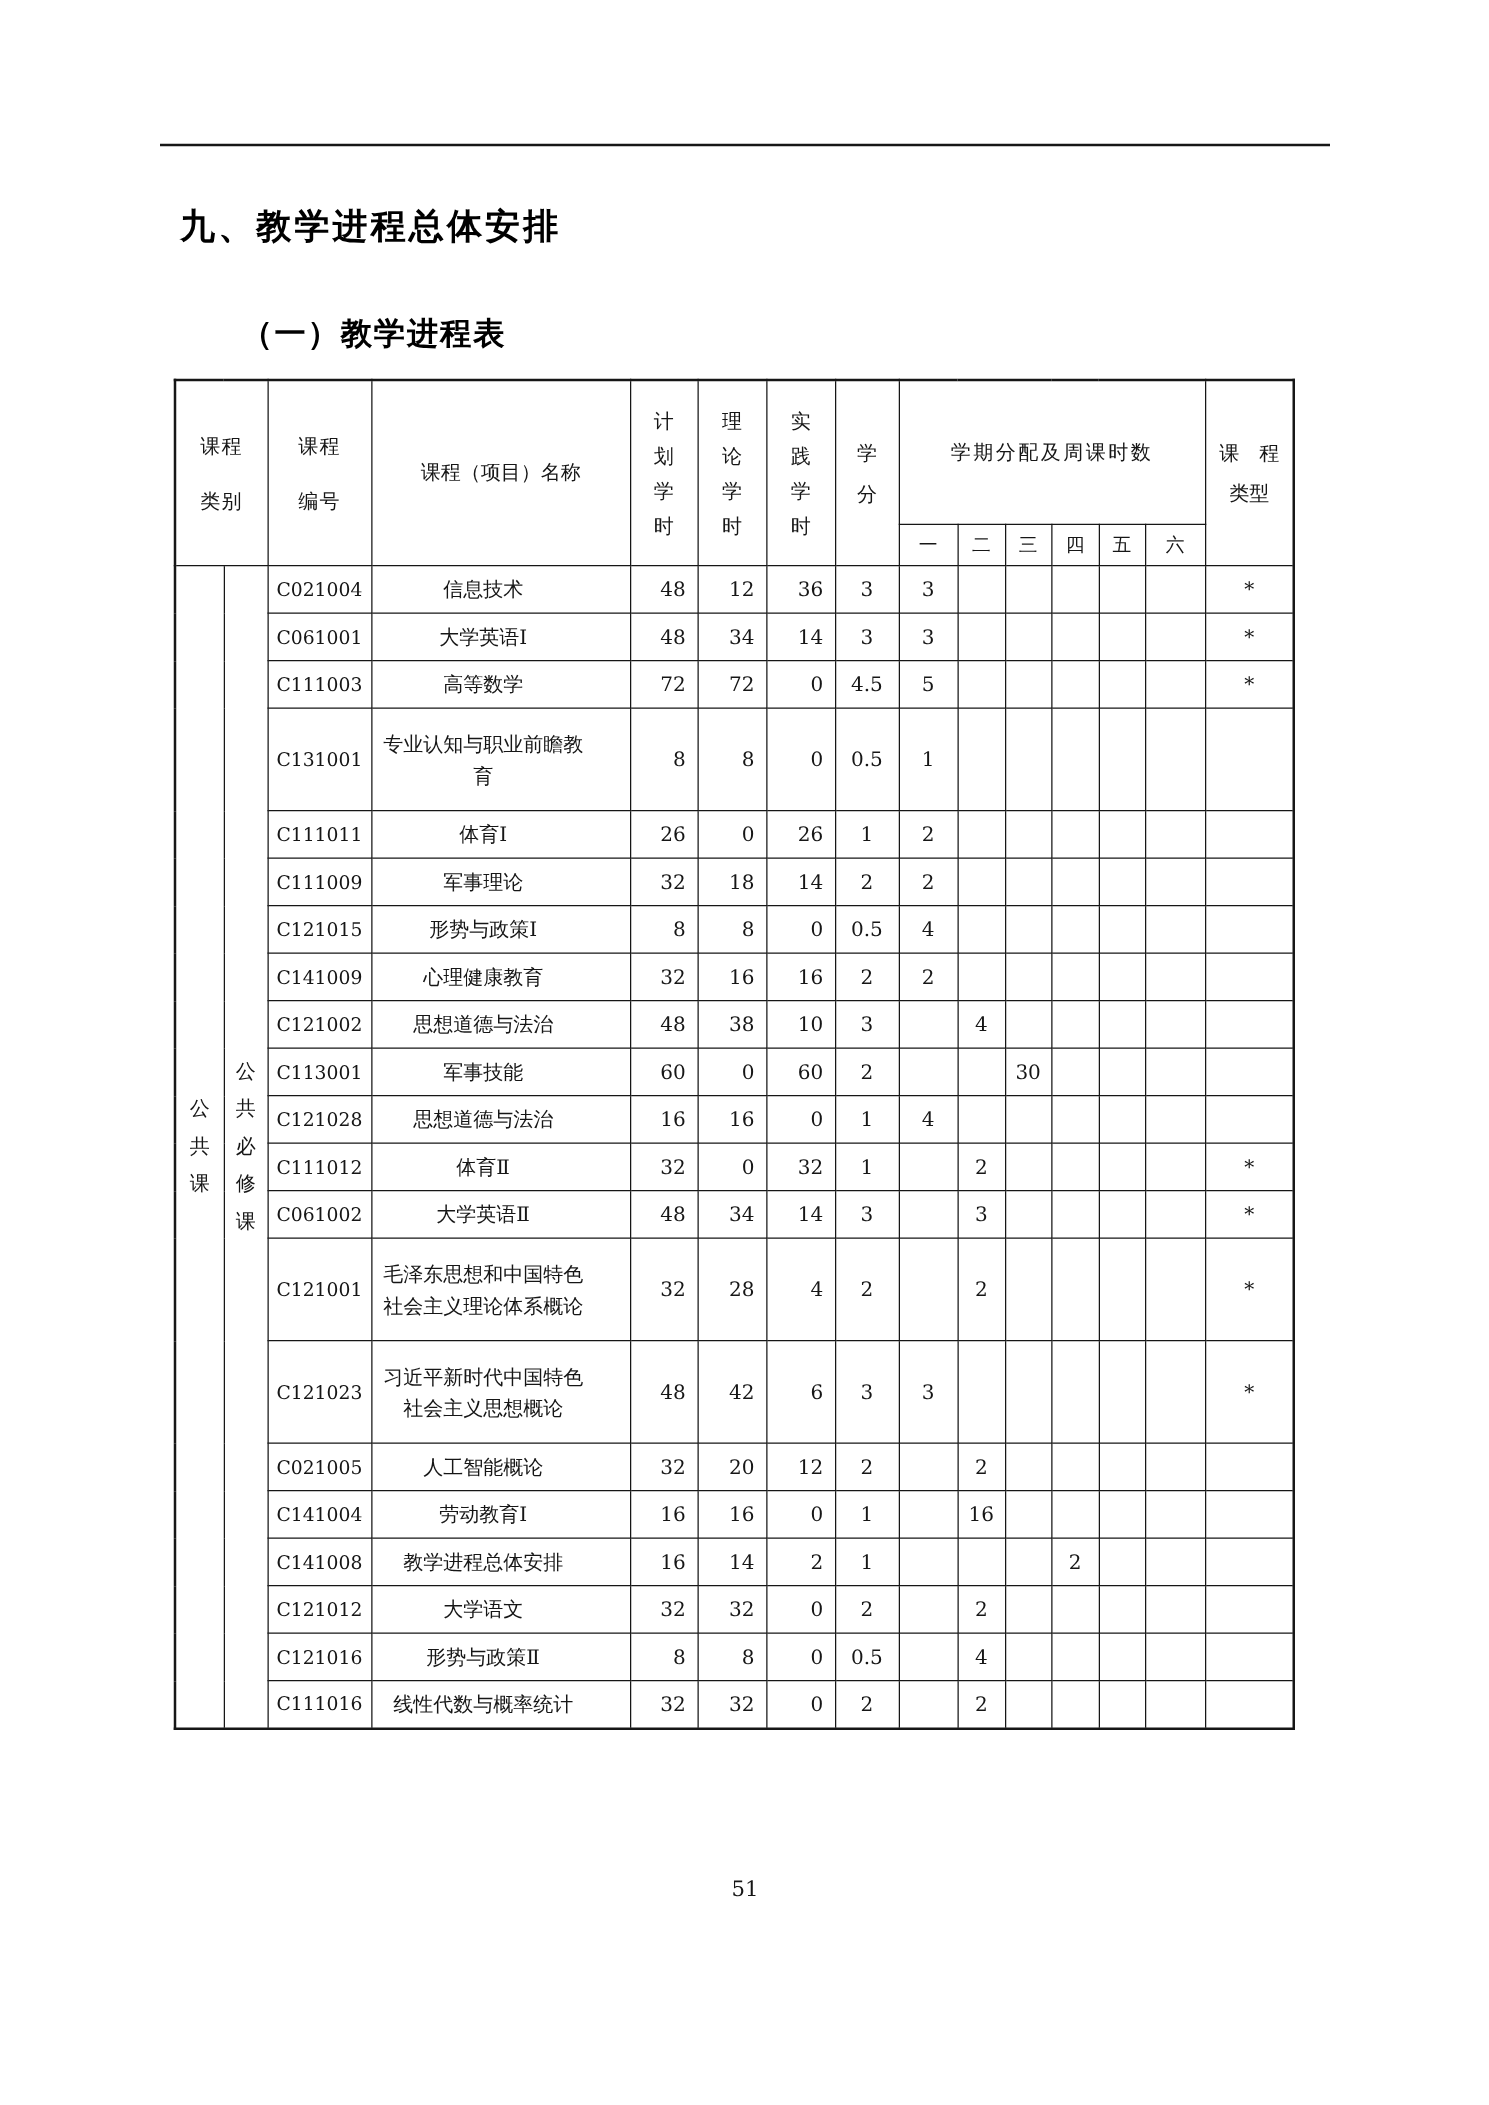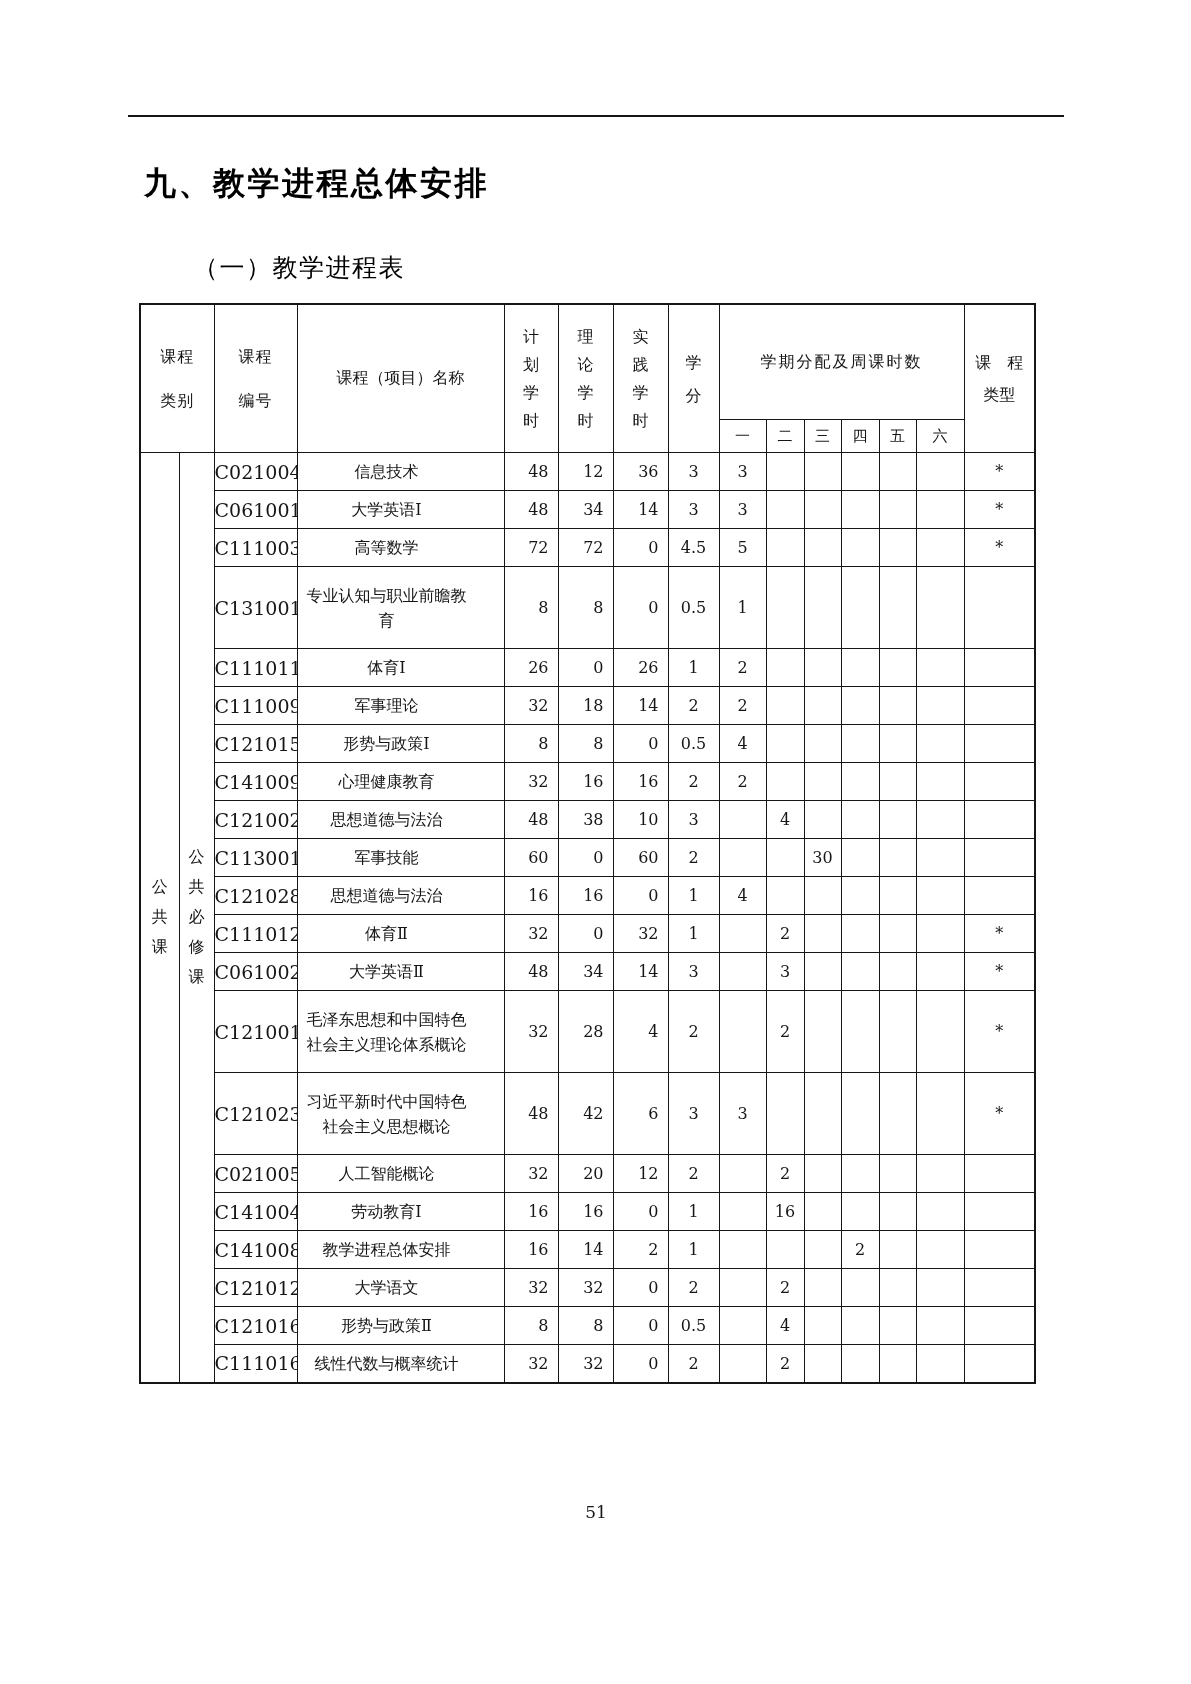--- a/index.html
+++ b/index.html
@@ -5,25 +5,25 @@
   html,body { margin:0; padding:0; background:#ffffff; }
   .page {
     position:relative; width:1191px; height:1684px; background:#ffffff;
     font-family:"DejaVu Serif","Liberation Serif",serif; color:#161616;
     overflow:hidden;
   }
   .top-rule { position:absolute; left:128px; top:115px; width:936px; height:2px; background:#161616; }
   .sec-title {
     position:absolute; left:144px; top:163px; margin:0;
     font-family:Liberation Sans, sans-serif; font-weight:bold;
-    font-size:32px; line-height:1.25; color:#000; letter-spacing:2.5px;
+    font-size:28px; line-height:1.25; color:#000; letter-spacing:2.5px;
   }
   .sub-title {
     position:absolute; left:193px; top:252px; margin:0;
-    font-family:"Liberation Sans","DejaVu Sans",sans-serif; font-weight:normal;
+    font-family:"Liberation Sans","DejaVu Sans",sans-serif; font-weight:bold;
     font-size:25px; line-height:1.25; color:#000; letter-spacing:1.5px;
   }
   table.sched {
     position:absolute; left:139px; top:303px; width:895px;
     border-collapse:collapse; table-layout:fixed;
     border:2px solid #161616;
     font-size:16px; color:#161616;
   }
   .sched th, .sched td {
     border:1px solid #161616; font-weight:normal; padding:0;
@@ -33,21 +33,21 @@
   thead tr.sub-row th  { height:32px; font-size:15px; }
   tbody tr { height:38px; }
   tbody tr.tall { height:82px; }
   .pre { white-space:pre-line; }
   .h-two    { line-height:44px; letter-spacing:1px;margin-top:36px; }
   .h-vert   { line-height:28px; }
   .h-credit { line-height:33px; }
   .h-type   { line-height:32px; }
   .h-group  { letter-spacing:2px; }
   td.cat { line-height:30px; }
-  td.code { font-size:19px; }
+  td.code { font-size:15px; }
   td.name { text-align:center; padding:2px 36px 2px 8px; line-height:25px; }
   td.num  { text-align:right; padding-right:9px; }
   td.mid  { text-align:center; }
   .pagenum {
     position:absolute; top:1502px; left:128px; width:936px;
     text-align:center; font-size:17px; color:#161616;
   }
 </style>
 </head>
 <body>

